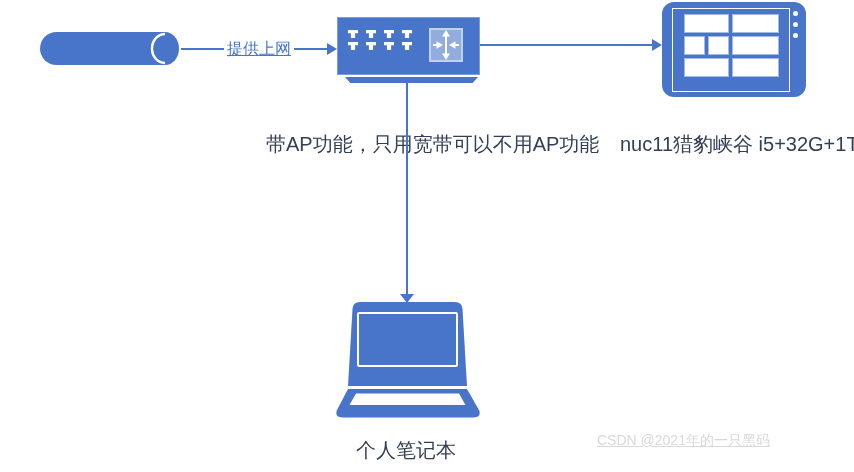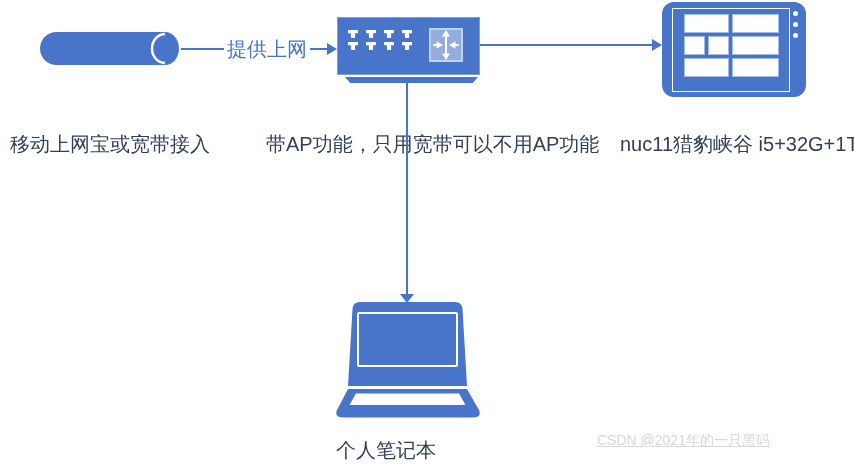--- a/index.html
+++ b/index.html
@@ -22,21 +22,21 @@
   
   .modem{left:40px;top:32px;width:142px;height:33px;}
 
   
   .edge-line{background:var(--primary);z-index:2;}
   .edge1-line{left:181px;top:48px;width:148px;height:2px;}
   .edge1-head{left:327px;top:43px;width:0;height:0;
     border-left:10px solid var(--primary);
     border-top:6px solid transparent;border-bottom:6px solid transparent;z-index:2;}
   .edge1-label{left:224px;top:41px;background:var(--background);color:var(--edge-label-text);
-    font-size:20px;line-height:16px;padding:0 3px;white-space:nowrap;z-index:3;}
+    font-size:16px;line-height:16px;padding:0 3px;white-space:nowrap;z-index:3;text-decoration:underline;}
   .edge2-line{left:480px;top:44px;width:173px;height:2px;}
   .edge2-head{left:652px;top:39px;width:0;height:0;
     border-left:10px solid var(--primary);
     border-top:6px solid transparent;border-bottom:6px solid transparent;z-index:2;}
   .edge3-line{left:406px;top:83px;width:2px;height:212px;}
   .edge3-head{left:400px;top:294px;width:0;height:0;
     border-top:9px solid var(--primary);
     border-left:7px solid transparent;border-right:7px solid transparent;z-index:2;}
 
   
@@ -63,21 +63,21 @@
   .tile.span2{grid-column:1/3;}
 
   
   .laptop{left:335px;top:300px;width:146px;height:122px;}
 
   
   .node-label{font-size:20px;color:var(--label-text);white-space:nowrap;z-index:1;}
   .modem-label{left:10px;top:131px;}
   .router-label{left:245px;top:131px;margin-left:21px;}
   .nuc-label{left:620px;top:131px;}
-  .laptop-label{left:336px;top:437px;}
+  .laptop-label{left:356px;top:437px;}
   .watermark{left:597px;top:432px;font-size:14px;color:var(--watermark-text);white-space:nowrap;text-decoration:underline;}
 </style>
 </head>
 <body>
 
 <div class="canvas">
 
   <svg class="abs modem" viewBox="0 0 142 33" xmlns="http://www.w3.org/2000/svg">
     <path d="M 16.5 0 L 125 0 A 14 16.5 0 0 1 125 33 L 16.5 33 A 16.5 16.5 0 0 1 16.5 0 Z" fill="#4874C9"></path>
     <path d="M 125 2 A 13 14.5 0 0 0 125 31" stroke="#FFFFFF" stroke-width="2.5" fill="none"></path>
@@ -136,19 +136,18 @@
   <div class="abs edge-line edge3-line"></div>
   <div class="abs edge3-head"></div>
 
   <svg class="abs laptop" viewBox="0 0 146 122" xmlns="http://www.w3.org/2000/svg">
     <path d="M13 86 L17.5 9 Q18 2 25 2 L120 2 Q127 2 127.5 9 L132 86 Z" fill="#4874C9"></path>
     <rect x="23" y="13" width="99" height="53" rx="1" fill="none" stroke="#FFFFFF" stroke-width="2"></rect>
     <path d="M13 89 L132 89 L144.5 111 Q146 117.5 138.5 117.5 L7.5 117.5 Q0 117.5 1.5 111 Z" fill="#4874C9"></path>
     <path d="M21 93.5 L124 93.5 L130.5 105 L14.5 105 Z" fill="#FFFFFF"></path>
   </svg>
 
-  <div class="abs node-label modem-label">移动上网宝或宽带接入</div>
   <div class="abs node-label router-label">带AP功能，只用宽带可以不用AP功能</div>
   <div class="abs node-label nuc-label">nuc11猎豹峡谷 i5+32G+1T</div>
   <div class="abs node-label laptop-label">个人笔记本</div>
 
   <div class="abs watermark">CSDN @2021年的一只黑码</div>
 </div>
 
 </body></html>

